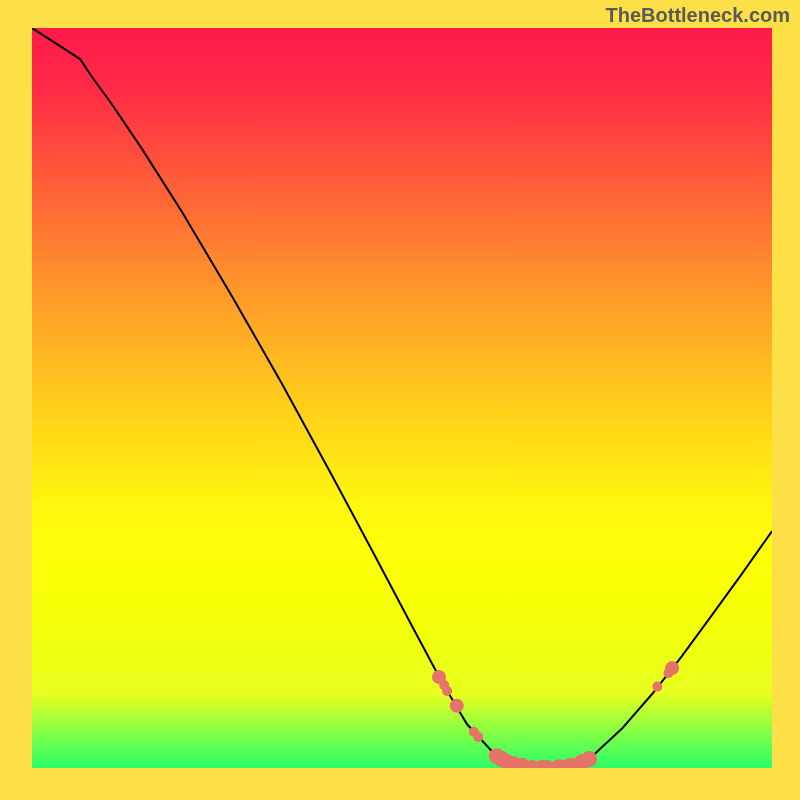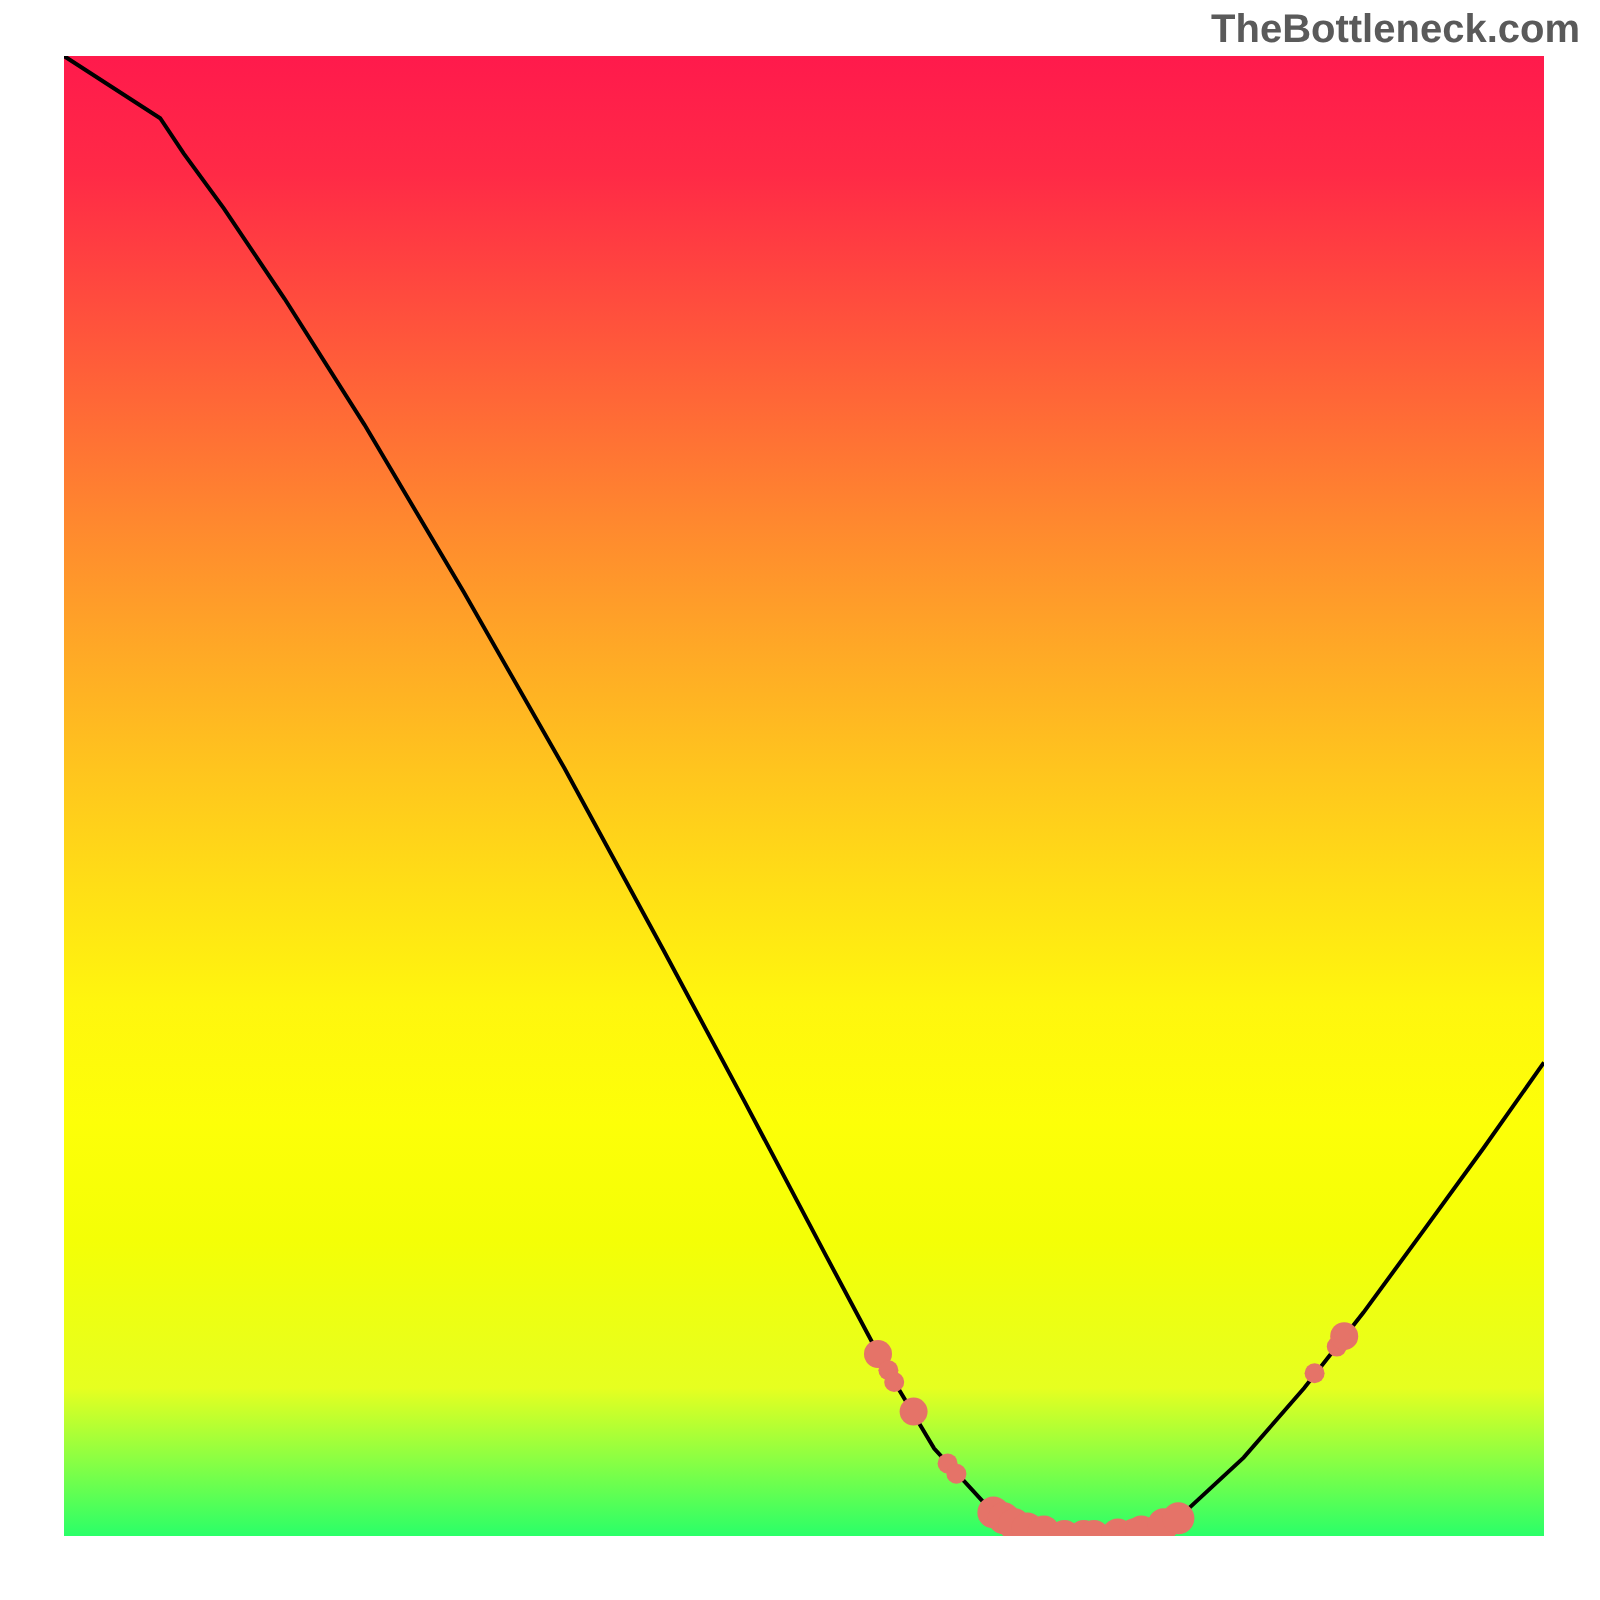--- a/index.html
+++ b/index.html
@@ -1,21 +1,21 @@
 <!DOCTYPE html>
 <html><head>
 <meta charset="utf-8">
 <style>
 * { margin: 0; padding: 0; box-sizing: border-box; }
 html, body { width: 800px; height: 800px; background: #000; overflow: hidden; }
 .outer {
   position: relative;
   width: 800px;
   height: 800px;
-  background: #ffffff;
+  background: #fde047;
 }
 .watermark {
   position: absolute;
   top: 4px;
   right: 10px;
   font-family: Arial, Helvetica, sans-serif;
   font-size: 20px;
   font-weight: bold;
   color: #5a5a5a;
 }

